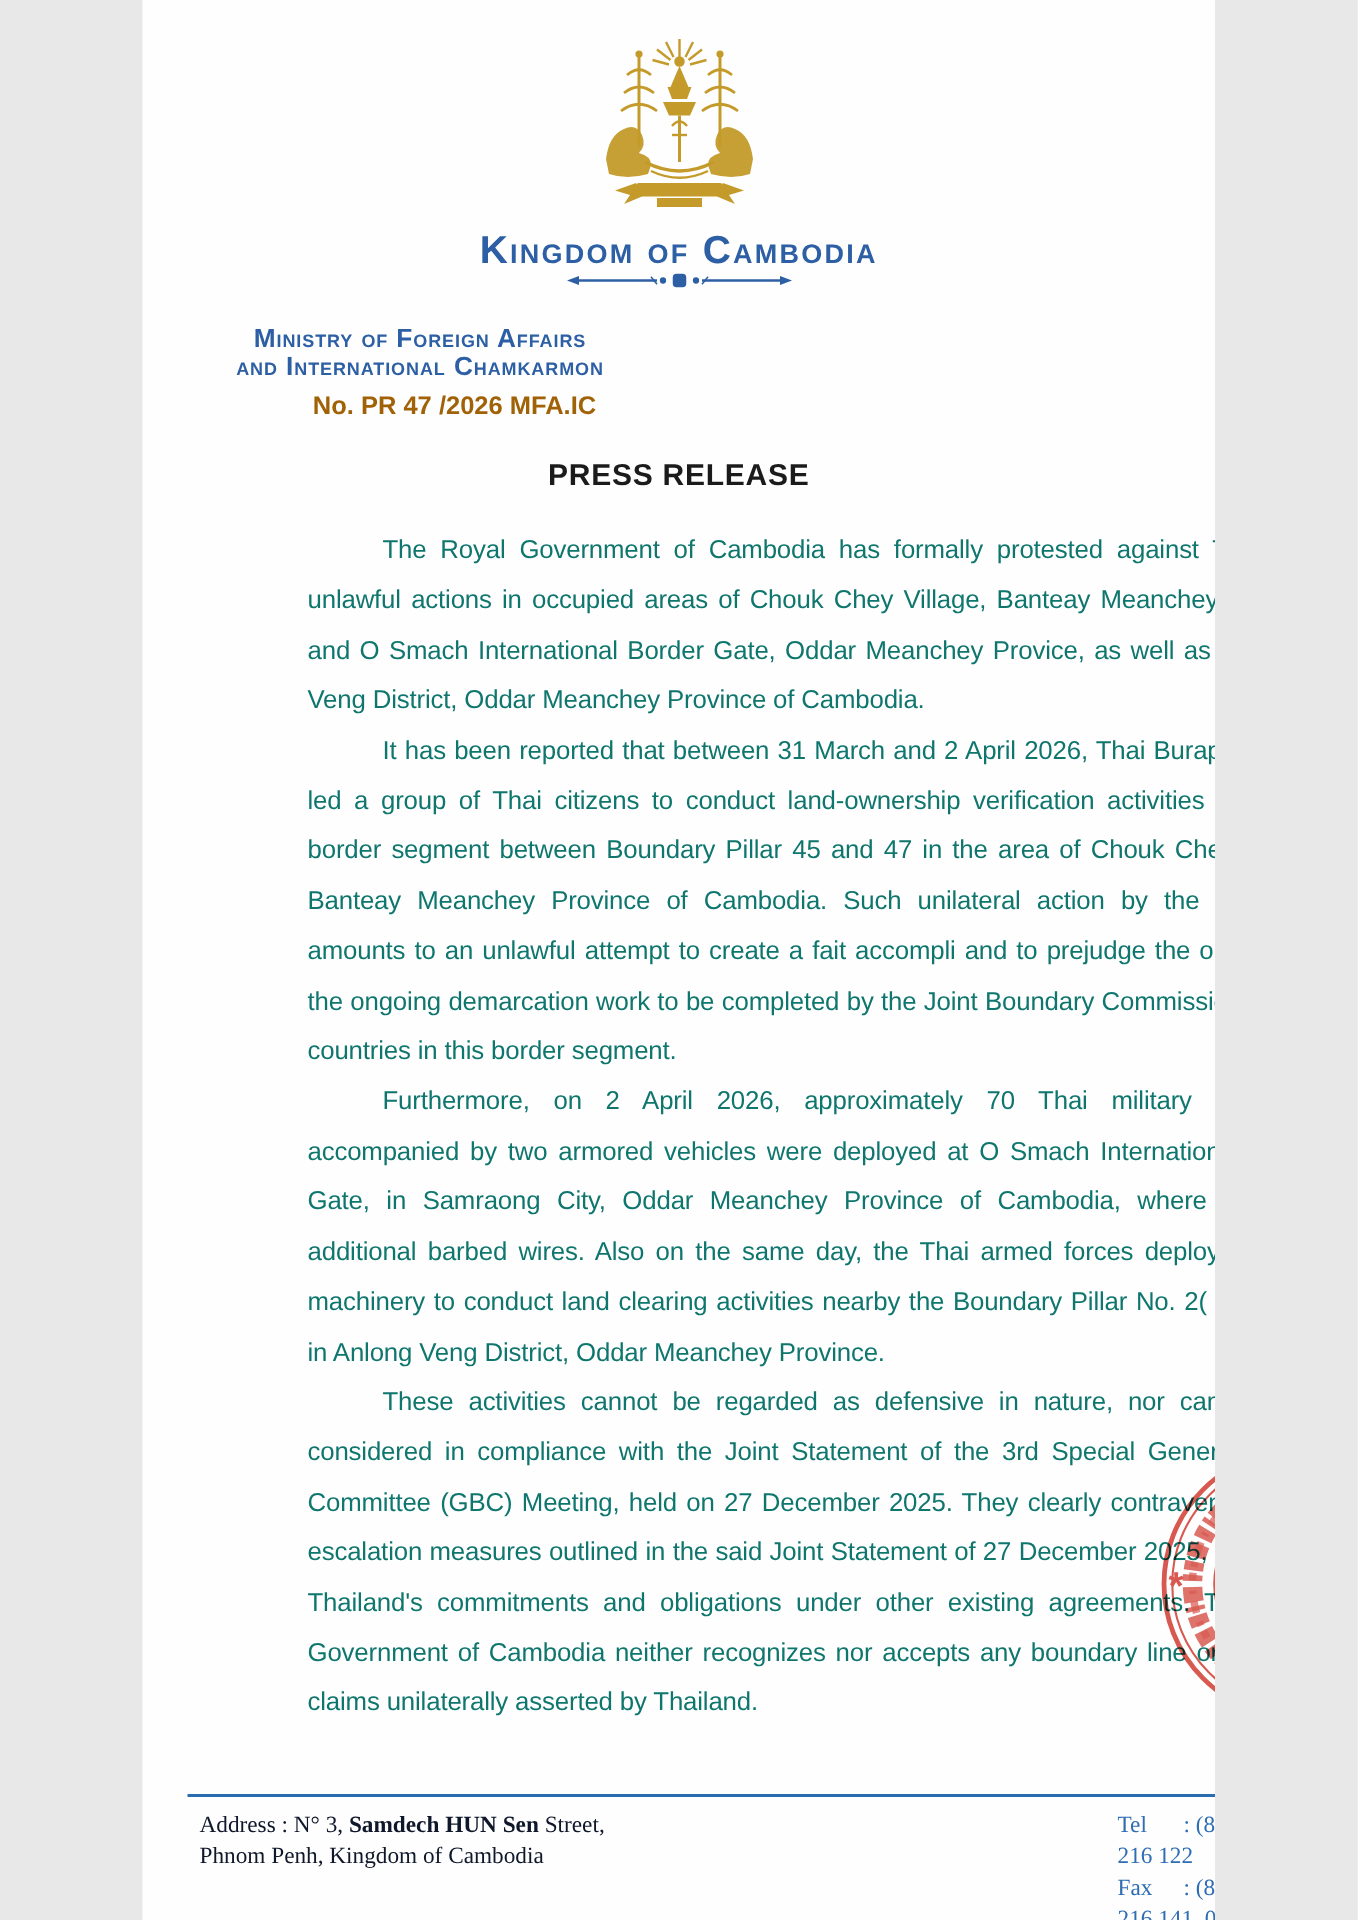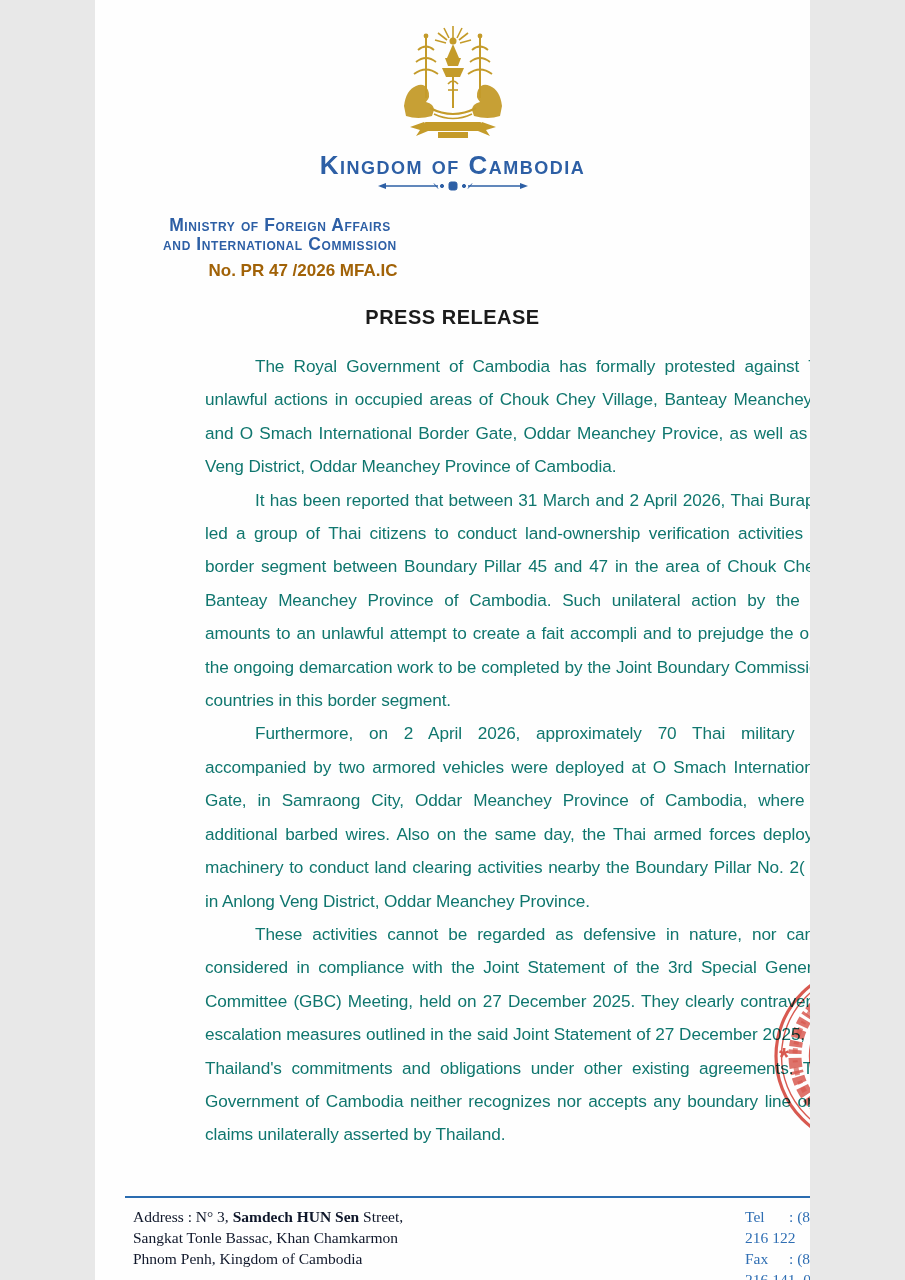--- a/index.html
+++ b/index.html
@@ -179,21 +179,21 @@
         <circle cx="86" cy="6" r="1.6"></circle>
         <rect x="71" y="2" width="8" height="8" rx="2"></rect>
         <line x1="56" y1="3.5" x2="60" y2="8.5" stroke-width="1"></line>
         <line x1="90" y1="8.5" x2="94" y2="3.5" stroke-width="1"></line>
       </g>
     </svg>
   </div>
 
   <div class="ministry">
     <div>Ministry of Foreign Affairs</div>
-    <div>and International Commission</div>
+    <div>and International Chamkarmon</div>
     <div class="ref-number">No. PR 47 /2026 MFA.IC</div>
   </div>
 
   <div class="doc-title">PRESS RELEASE</div>
 
   <div class="body-text">
     <p>The Royal Government of Cambodia has formally protested against Thailand's unlawful actions in occupied areas of Chouk Chey Village, Banteay Meanchey Province and O Smach International Border Gate, Oddar Meanchey Provice, as well as in Anlong Veng District, Oddar Meanchey Province of Cambodia.</p>
     <p>It has been reported that between 31 March and 2 April 2026, Thai Burapha forces led a group of Thai citizens to conduct land-ownership verification activities along the border segment between Boundary Pillar 45 and 47 in the area of Chouk Chey Village, Banteay Meanchey Province of Cambodia. Such unilateral action by the Thai side amounts to an unlawful attempt to create a fait accompli and to prejudge the outcome of the ongoing demarcation work to be completed by the Joint Boundary Commission of both countries in this border segment.</p>
     <p>Furthermore, on 2 April 2026, approximately 70 Thai military personnel accompanied by two armored vehicles were deployed at O Smach International Border Gate, in Samraong City, Oddar Meanchey Province of Cambodia, where they laid additional barbed wires.  Also on the same day, the Thai armed forces deployed heavy machinery to conduct land clearing activities nearby the Boundary Pillar No. 2( Present ), in Anlong Veng District, Oddar Meanchey Province.</p>
     <p>These activities cannot be regarded as defensive in nature, nor can they be considered in compliance with the Joint Statement of the 3rd Special General Border Committee (GBC) Meeting, held on 27 December 2025. They clearly contravene the de-escalation measures outlined in the said Joint Statement of 27 December 2025, as well as Thailand's commitments and obligations under other existing agreements. The Royal Government of Cambodia neither recognizes nor accepts any boundary line or territorial claims unilaterally asserted by Thailand.</p>
@@ -231,21 +231,20 @@
         <path d="M72 108 q22 10 44 0" stroke-width="2"></path>
         <rect x="72" y="114" width="44" height="6" fill="#d23c31" stroke="none"></rect>
       </g>
     </g>
   </svg>
 
   <div class="footer-rule"></div>
 
   <div class="footer-address">
     <div><span>Address : N° 3, </span><span class="bold">Samdech HUN Sen</span><span> Street,</span></div>
-    <div>Sangkat Tonle Bassac, Khan Chamkarmon</div>
     <div>Phnom Penh, Kingdom of Cambodia</div>
   </div>
 
   <div class="footer-contact">
     <div>
       <span class="lbl">Tel</span><span>: (855) 23 216 122</span>
     </div>
     <div>
       <span class="lbl">Fax</span><span>: (855) 23 216 141, 023 213 341</span>
     </div>

